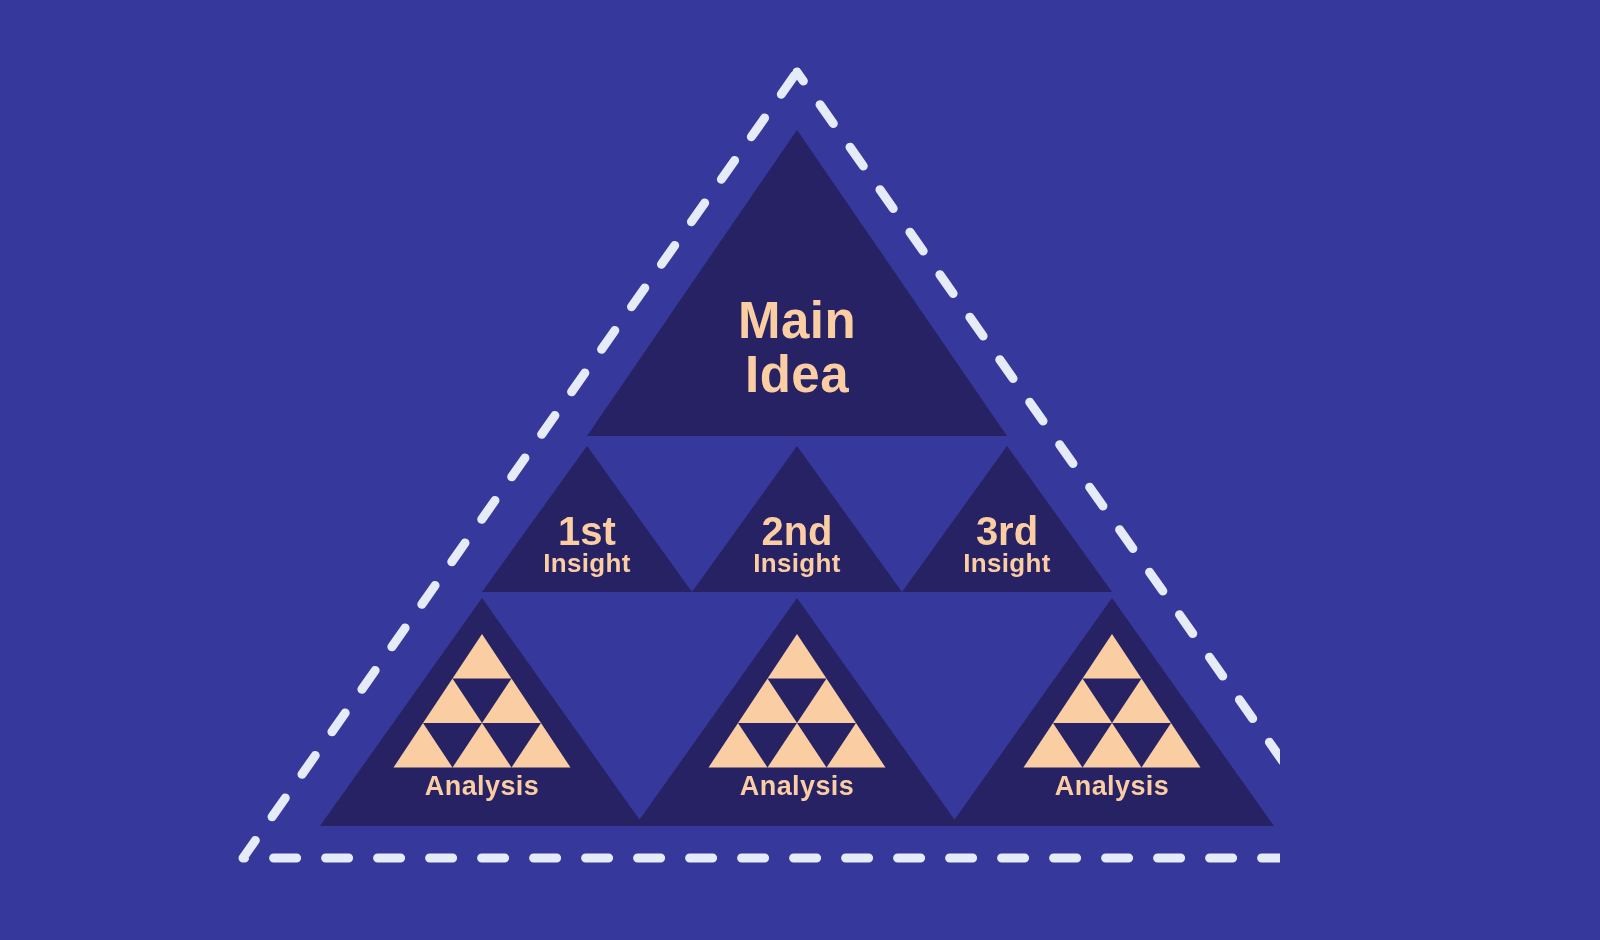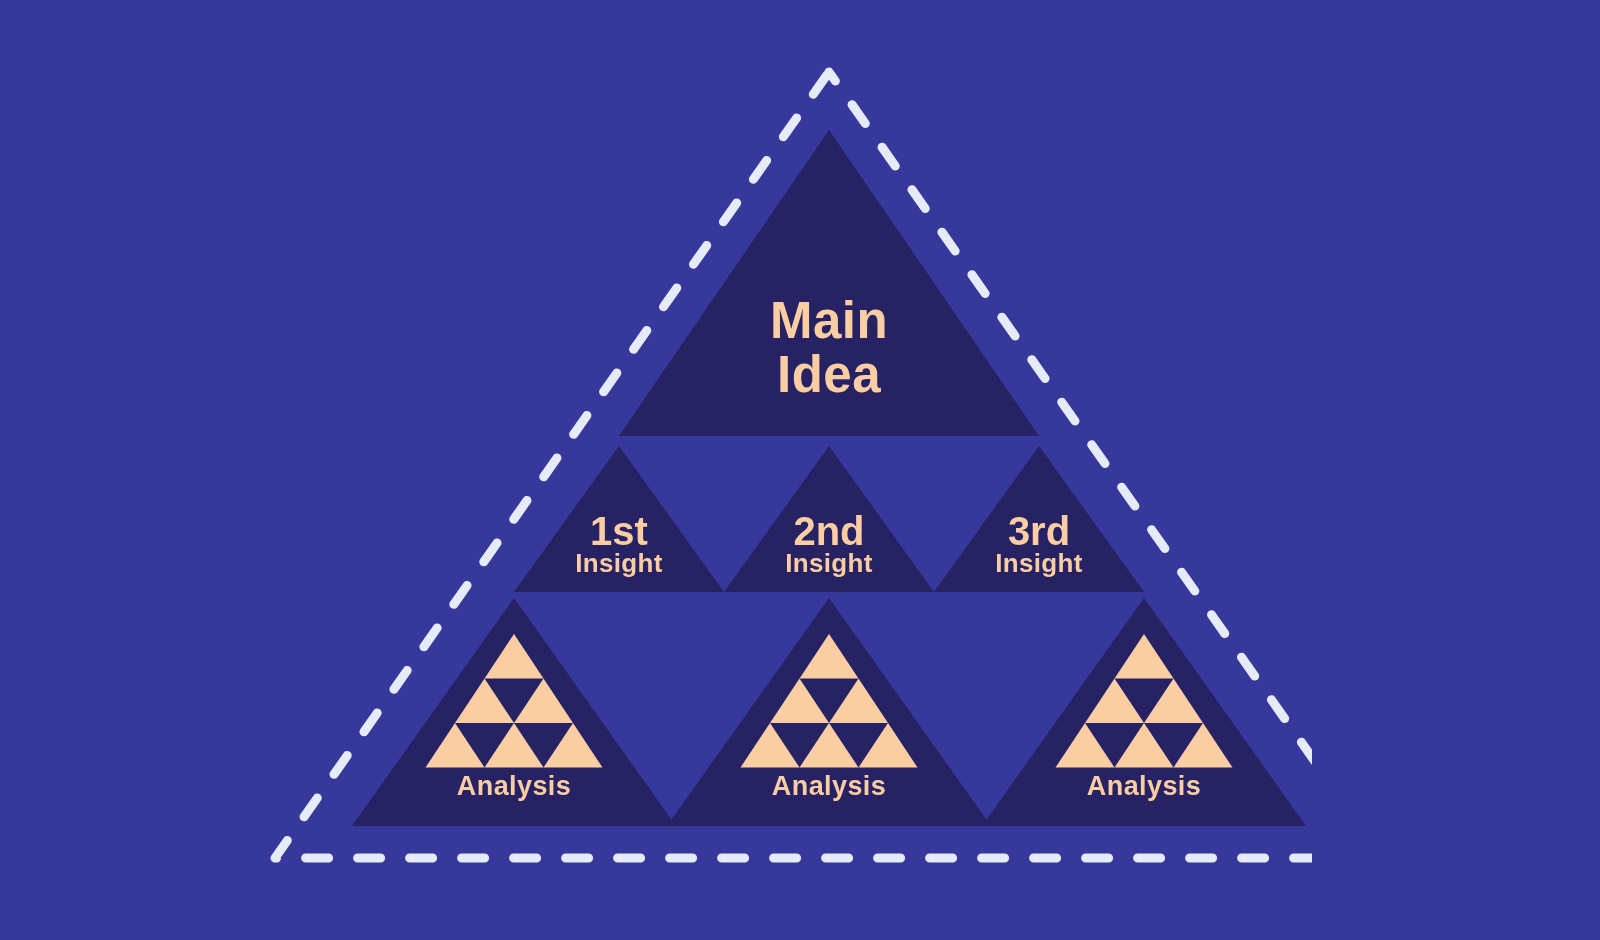--- a/index.html
+++ b/index.html
@@ -8,21 +8,20 @@
     --peach-accent:#FBCDA3;
     --dashed-line:#E6EBF9;
   }
   html,body{margin:0;padding:0;}
   body{background:var(--background);}
   .stage{
     width:1280px;height:940px;
     background:var(--background);
     overflow:hidden;
     position:relative;
-    margin-left:32px;
   }
   svg{display:block;width:1600px;height:940px;}
   .dark{fill:var(--dark-triangle);}
   .peach{fill:var(--peach-accent);}
   .outline{
     fill:none;
     stroke:var(--dashed-line);
     stroke-width:9;
     stroke-dasharray:23 29;
     stroke-dashoffset:12;

